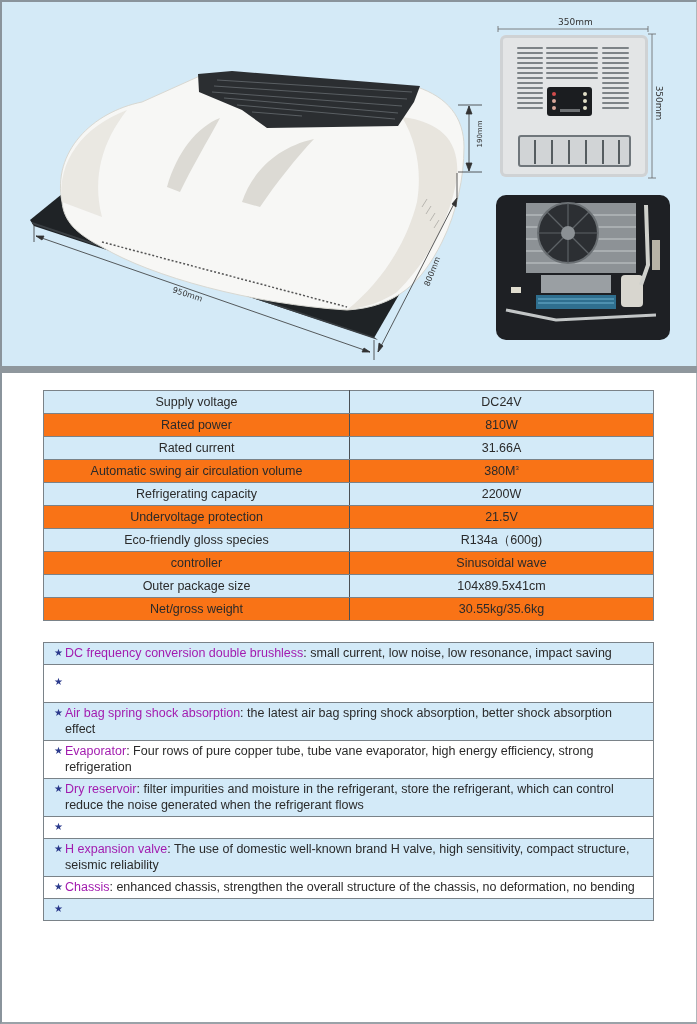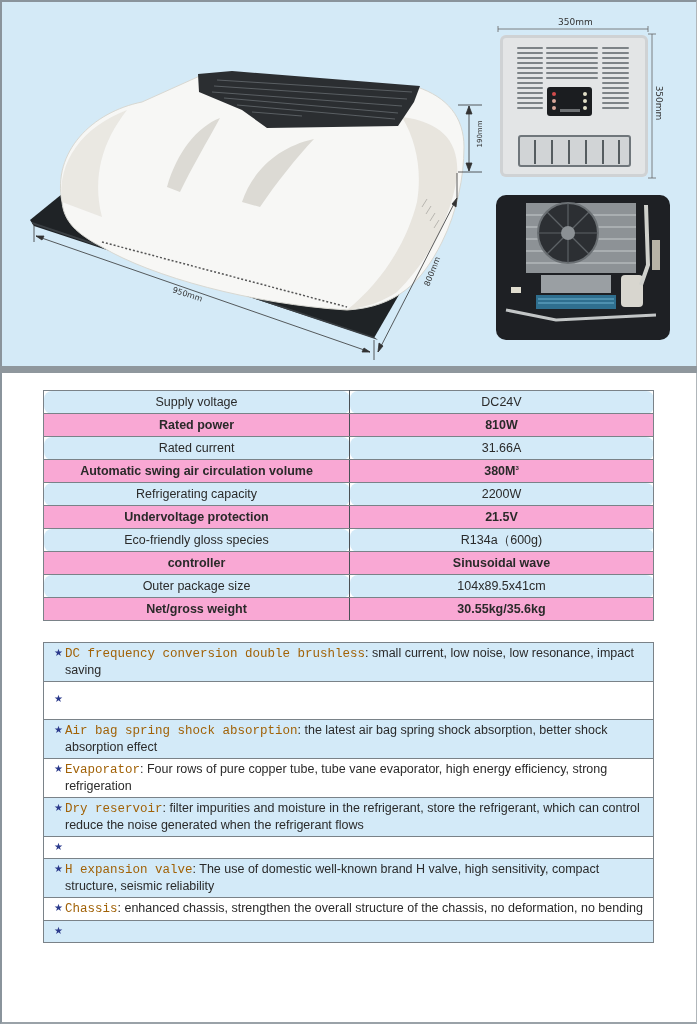--- a/index.html
+++ b/index.html
@@ -58,41 +58,41 @@
     position: absolute; left: 43px; top: 390px; width: 611px;
     border-collapse: collapse; table-layout: fixed;
     border: 1.5px solid #7a8288;
   }
   .spec-table td {
     height: 23px; font-size: 12.5px; color: #2a2a2a; text-align: center;
     border-top: 1.5px solid #7a8288; border-bottom: 1.5px solid #7a8288;
     padding: 0; line-height: 20px;
   }
   .spec-table td.key { width: 306px; border-right: 1.5px solid #4a5055; }
-  .spec-table tr.blue td { background: #d3eaf8; border-radius: 8px; }
-  .spec-table tr.white td { background: #f9a8d4; font-weight: bold; }
+  .spec-table tr.blue td { background: #d3eaf8; }
+  .spec-table tr.white td { background: #f97316; }
   sup { font-size: 6px; vertical-align: super; line-height: 0; }
 
   
   .feature-list {
     position: absolute; left: 43px; top: 642px; width: 611px;
     border: 1.5px solid #7a8288;
   }
   .feature {
     border-bottom: 1.5px solid #7a8288;
     padding: 2px 8px 3px 10px; font-size: 12.5px; line-height: 16px; color: #2a2a2a;
     display: flex; align-items: flex-start;
   }
   .feature:last-child { border-bottom: none; }
   .feature.blue { background: #d3eaf8; }
   .feature.white { background: #ffffff; }
   .feature.single { padding-top: 9px; padding-bottom: 12px; }
   .star { color: #2b3a8c; font-size: 10px; width: 11px; flex: 0 0 11px; line-height: 16px; }
   .feature-text { flex: 1; }
-  .f-title { color: #a16207; font-family: Liberation Mono, monospace; }
+  .f-title { color: #a21caf; }
 </style>
 </head>
 <body>
 
 <div class="page-frame"></div>
 
 <div class="hero">
 
   <svg class="main-unit" style="position:absolute;left:0;top:0" width="694" height="364" viewBox="0 0 694 364">
 

